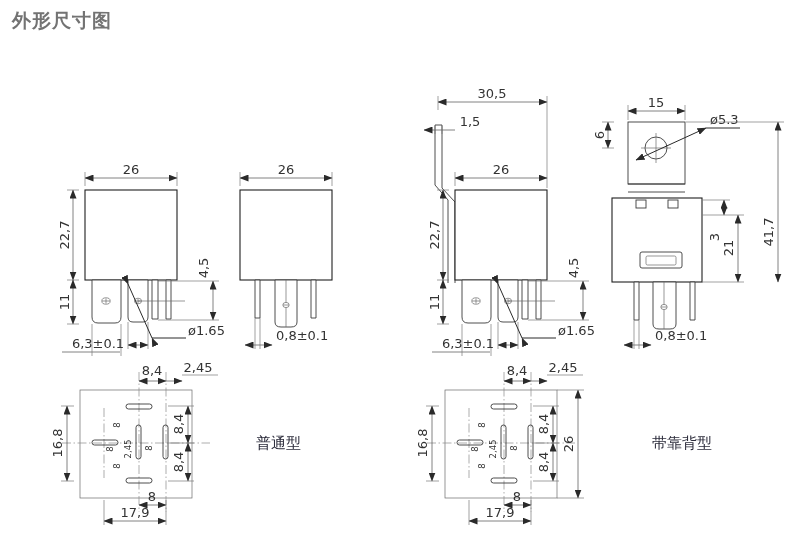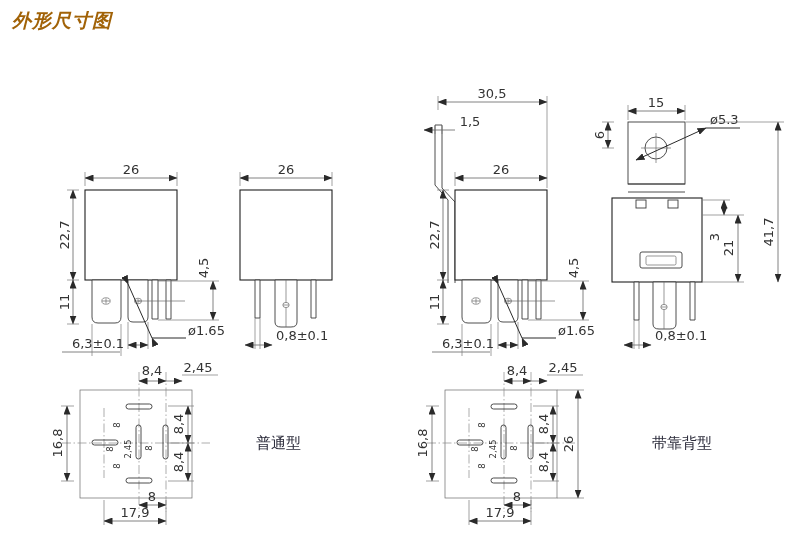--- a/index.html
+++ b/index.html
@@ -4,23 +4,22 @@
 <style>
   html,body{margin:0;padding:0;background:#ffffff;}
   body{
     width:800px;height:550px;position:relative;overflow:hidden;
     font-family:"DejaVu Sans","Liberation Sans",sans-serif;
     color:#1a1a1a;
   }
   #page-title{
     position:absolute;left:12px;top:8px;
     font-size:19px;font-weight:600;letter-spacing:1px;
-    color:#a16207;
+    color:#737373;
     font-family:"DejaVu Sans","Liberation Sans",sans-serif;
-    font-style:italic;
   }
   svg{position:absolute;left:0;top:0;}
   .ln{stroke:#3a3a3a;stroke-width:0.9;fill:none;}
   .ln-b{stroke:#1f1f1f;stroke-width:1.1;fill:none;}
   .thin{stroke:#6a6a6a;stroke-width:0.7;fill:none;}
   .ext{stroke:#7a7a7a;stroke-width:0.7;fill:none;}
   .dim{stroke:#5a5a5a;stroke-width:0.75;fill:none;}
   .ctr{stroke:#8a8a8a;stroke-width:0.7;fill:none;stroke-dasharray:9 2.5 1.5 2.5;}
   .fillw{fill:#ffffff;}
   .pinfill{fill:#ffffff;}

